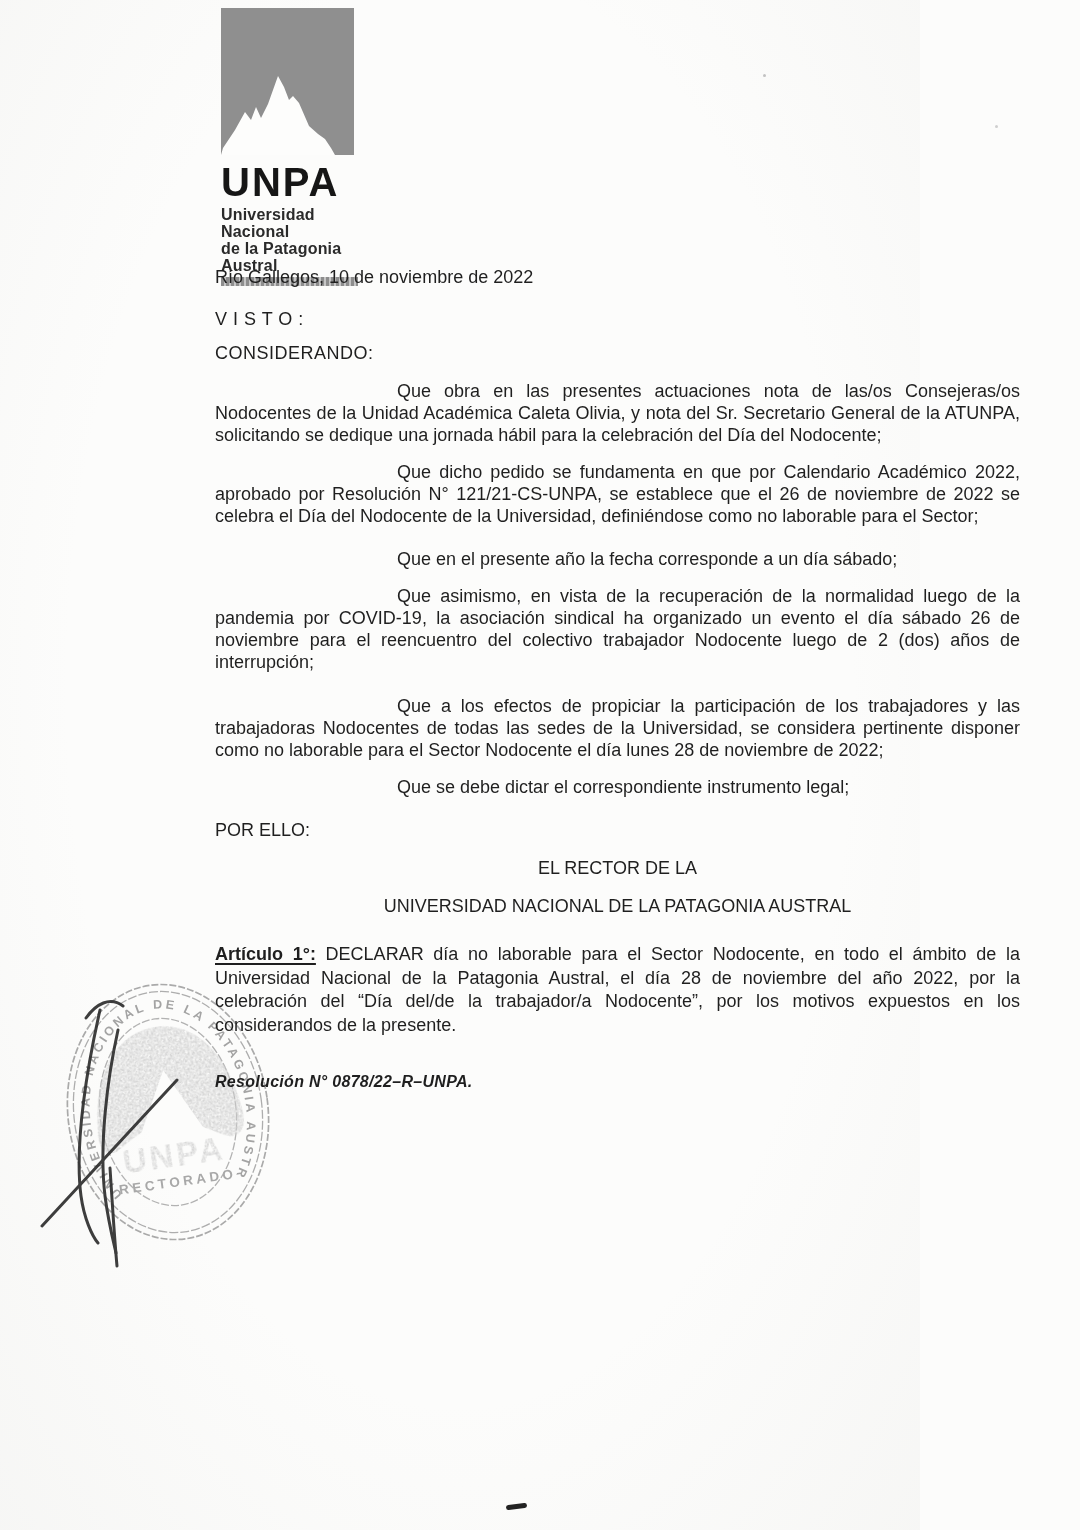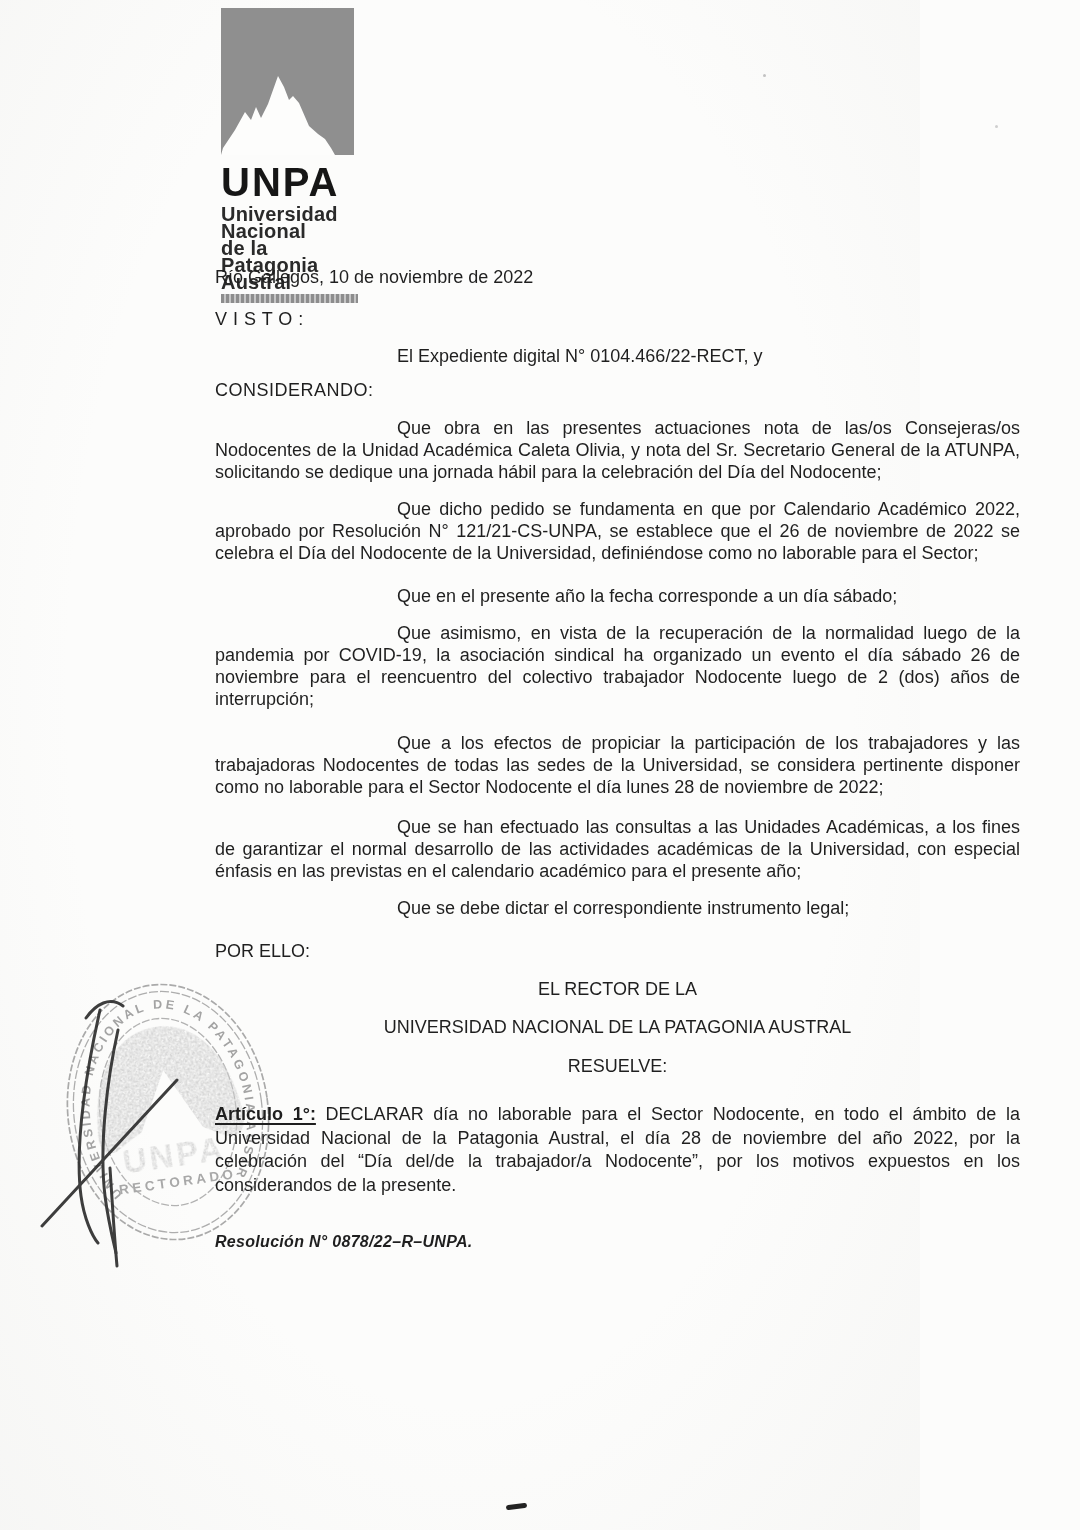--- a/index.html
+++ b/index.html
@@ -13,21 +13,21 @@
   }
   .page{position:relative;width:920px;height:1530px;
     background:
       radial-gradient(ellipse at 50% 45%, rgba(255,255,255,0) 60%, rgba(205,205,200,0.12) 100%),
       #fcfcfb;}
   
   .logo{position:absolute;left:221px;top:8px;width:140px;}
   .logo-box{width:133px;height:147px;background:#8f8f8f;position:relative;overflow:hidden;}
   .logo-box svg{position:absolute;left:0;bottom:0;}
   .logo-acronym{font-weight:bold;font-size:40px;letter-spacing:2px;color:#161616;line-height:1;margin-top:7px;}
-  .logo-name{font-weight:bold;font-size:20px;line-height:17px;color:#2a2a2a;margin-top:4px;letter-spacing:0.2px;}
+  .logo-name{font-weight:bold;font-size:16px;line-height:17px;color:#2a2a2a;margin-top:4px;letter-spacing:0.2px;}
   .logo-bar{width:137px;height:9px;margin-top:3px;
     background:repeating-linear-gradient(90deg,#8d8d8d 0 3px,#c6c6c6 3px 5px);}
   
   .content{position:absolute;left:215px;top:266px;width:805px;font-size:18px;line-height:22px;}
   .content p{margin:0;}
   .dateline{text-align:left;}
   .heading{letter-spacing:0.5px;}
   .indent1{padding-left:182px;}
   .cons{ text-align:justify; text-indent:182px;}
   .centered{text-align:center;}
@@ -92,35 +92,32 @@
       <path d="M 70,42 C 58,95 44,175 51,228 C 54,250 62,268 68,275"></path>
       <path d="M 88,62 C 77,112 69,178 75,228 C 78,252 83,272 86,285"></path>
       <path d="M 12,258 L 147,112"></path>
       <path d="M 80,200 C 82,230 84,265 87,298"></path>
     </g>
   </svg>
 
   <div class="content">
     <p class="dateline">Río Gallegos, 10 de noviembre de 2022</p>
     <p class="heading" style="margin-top:20px">V I S T O :</p>
-    <p class="indent1" style="margin-top:15px">El Expediente digital N° 0104.466/22-RECT, y</p>
     <p class="heading" style="margin-top:12px">CONSIDERANDO:</p>
 
     <p class="cons" style="margin-top:16px">Que obra en las presentes actuaciones nota de las/os Consejeras/os Nodocentes de la Unidad Académica Caleta Olivia, y  nota del Sr. Secretario General de la ATUNPA, solicitando se dedique una jornada hábil para la celebración del Día del Nodocente;</p>
     <p class="cons" style="margin-top:15px">Que dicho pedido se fundamenta en que por Calendario Académico 2022, aprobado por Resolución N° 121/21-CS-UNPA, se establece que el 26 de noviembre de 2022 se celebra el Día del Nodocente de la Universidad, definiéndose como no laborable para el Sector;</p>
     <p class="cons" style="margin-top:21px">Que en el presente año la fecha corresponde a un día sábado;</p>
     <p class="cons" style="margin-top:15px">Que asimismo, en vista de la recuperación de la normalidad luego de la pandemia por COVID-19, la asociación sindical ha organizado un evento el día sábado 26 de noviembre para el reencuentro del colectivo trabajador Nodocente luego de 2 (dos) años de interrupción;</p>
     <p class="cons" style="margin-top:22px">Que a los efectos de propiciar la participación de los trabajadores y las trabajadoras Nodocentes de todas las sedes de la Universidad, se considera pertinente disponer como no laborable para el Sector Nodocente el día lunes 28 de noviembre de 2022;</p>
-    <p class="cons" style="margin-top:18px">Que se han efectuado las consultas a las Unidades Académicas, a los fines de garantizar el normal desarrollo de las actividades académicas de la Universidad, con especial énfasis en las previstas en el calendario académico para el presente año;</p>
     <p class="cons" style="margin-top:15px">Que se debe dictar el correspondiente instrumento legal;</p>
 
     <p style="margin-top:21px">POR ELLO:</p>
     <p class="centered" style="margin-top:16px">EL RECTOR DE LA</p>
     <p class="centered" style="margin-top:16px">UNIVERSIDAD NACIONAL DE LA PATAGONIA AUSTRAL</p>
-    <p class="centered" style="margin-top:17px">RESUELVE:</p>
 
     <p class="article" style="margin-top:26px"><span class="article-label">Artículo 1°:</span> <span>DECLARAR día no laborable para el Sector Nodocente, en todo el ámbito de la Universidad Nacional de la Patagonia Austral, el día 28 de noviembre del año 2022, por la celebración del “Día del/de la trabajador/a Nodocente”, por los motivos expuestos en los considerandos de la presente.</span></p>
 
     <p class="resolution" style="margin-top:34px">Resolución N° 0878/22–R–UNPA.</p>
   </div>
 
   <div class="page-mark"></div>
   <div class="speck1"></div>
   <div class="speck2"></div>
 </div>

